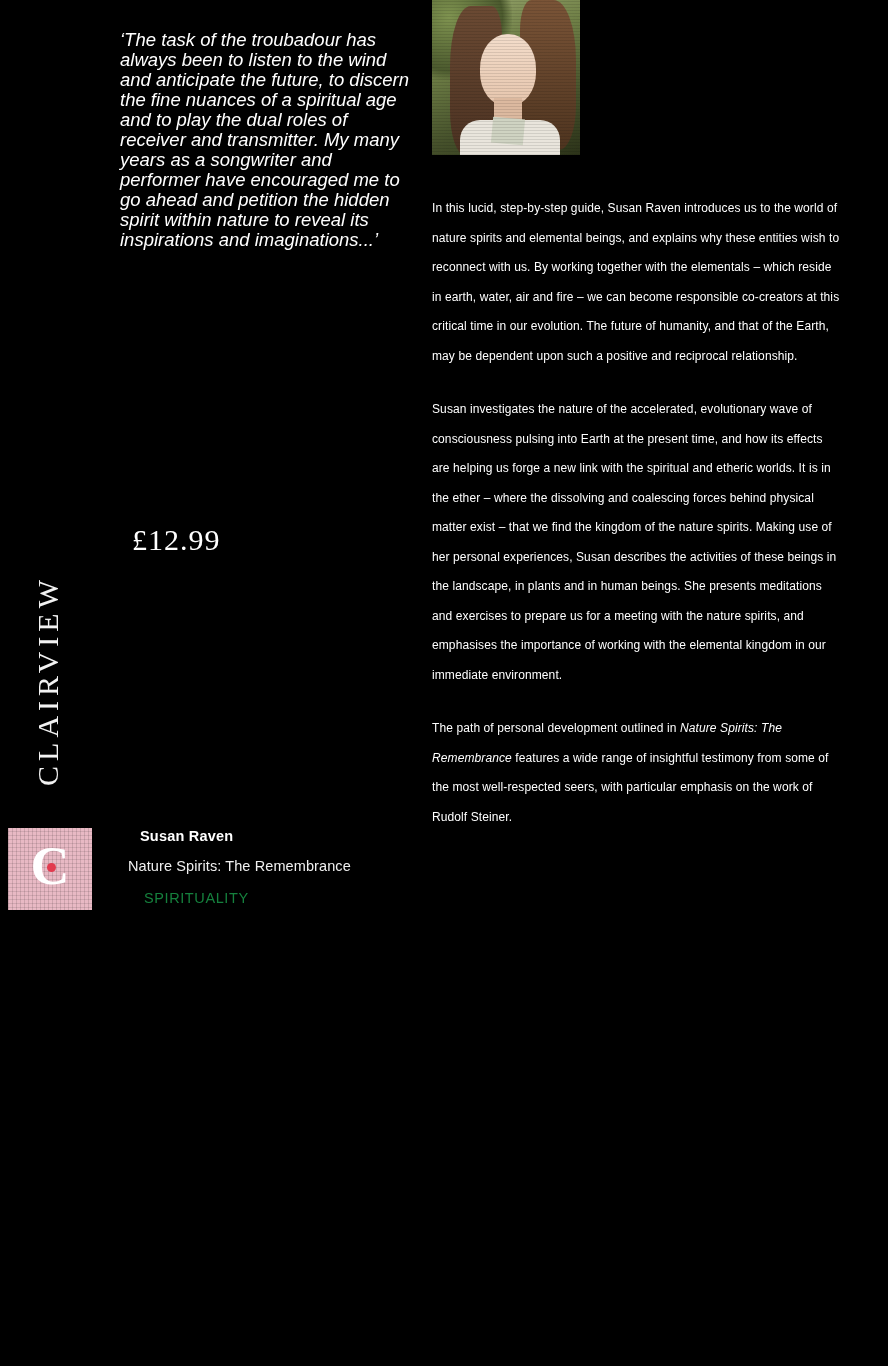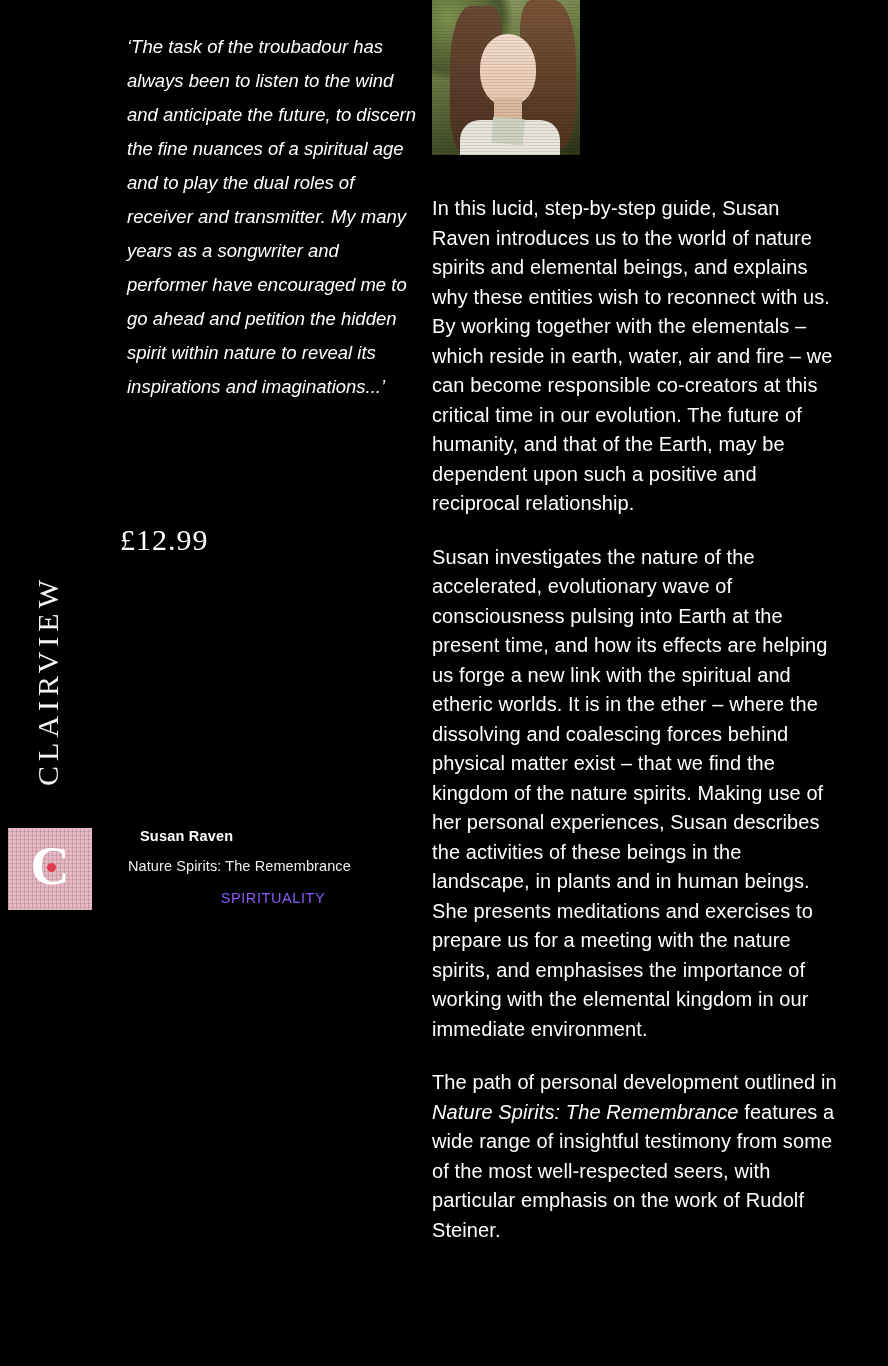--- a/index.html
+++ b/index.html
@@ -67,33 +67,33 @@
     height: 9px;
     border-radius: 50%;
     background: #e23a4e;
     left: 47px;
     top: 863px;
   }
 
   
   .quote {
     position: absolute;
-    left: 127px;
+    left: 120px;
     top: 30px;
     width: 290px;
     font-family: "Liberation Sans", sans-serif;
     font-style: italic;
     font-size: 18.5px;
-    line-height: 34px;
+    line-height: 20px;
     color: #ffffff;
   }
 
   .price {
     position: absolute;
-    left: 120px;
+    left: 132px;
     top: 523px;
     font-family: "Liberation Serif", serif;
     font-size: 30px;
     letter-spacing: 1px;
     color: #ffffff;
   }
 
   .credits {
     position: absolute;
     left: 128px;
@@ -108,24 +108,23 @@
     letter-spacing: 0.2px;
   }
   .credits .book-title {
     font-size: 14.5px;
     color: #f0f0f0;
     margin: 0 0 16px 0;
     letter-spacing: 0.1px;
   }
   .credits .category {
     font-size: 14.5px;
-    color: #8b5cf6;
+    color: #15803d;
     margin: 16px;
     letter-spacing: 0.6px;
-    text-align: center;
   }
 
   
   .author-photo {
     position: absolute;
     left: 432px;
     top: 0px;
     width: 148px;
     height: 155px;
     overflow: hidden;
@@ -206,21 +205,21 @@
 
   
   .blurb {
     position: absolute;
     left: 432px;
     top: 194px;
     width: 410px;
   }
   .blurb p {
     margin: 0 0 24px 0;
-    font-size: 20px;
+    font-size: 12px;
     line-height: 29.5px;
     color: #ffffff;
     letter-spacing: 0.1px;
   }
   .blurb p:last-child { margin-bottom: 14px; }
   .blurb em {
     font-style: italic;
   }
 </style>
 </head>

